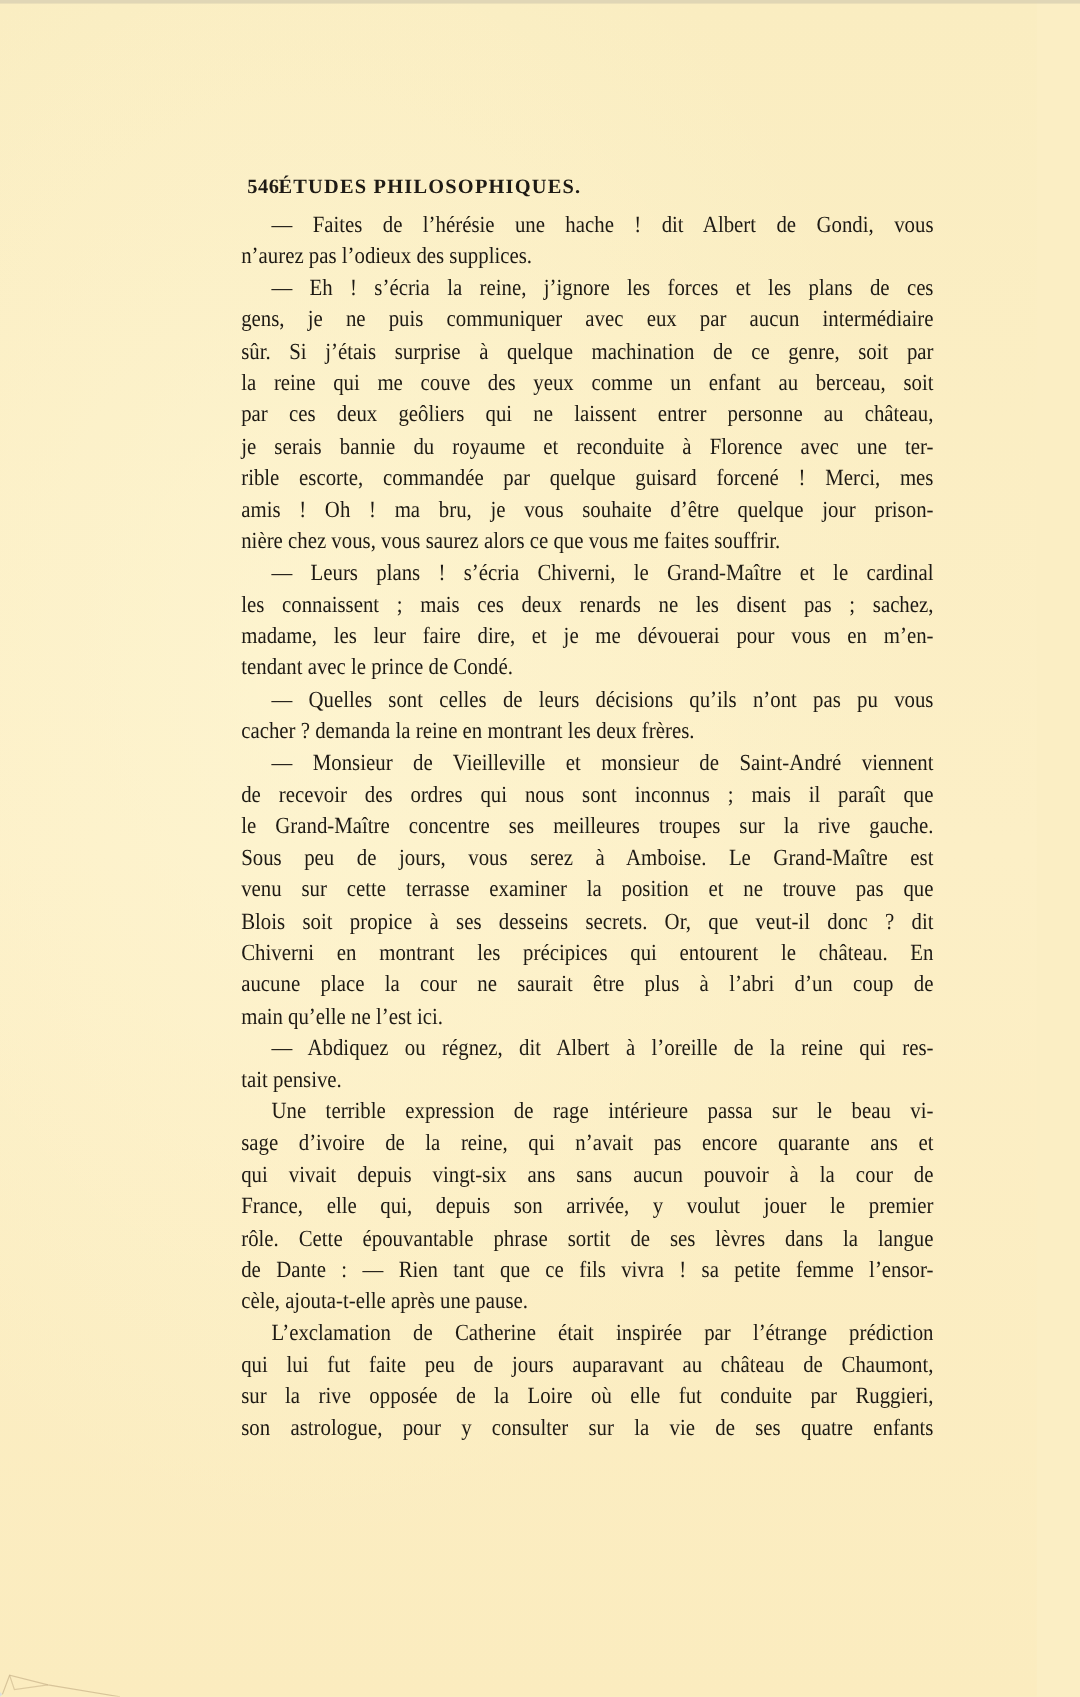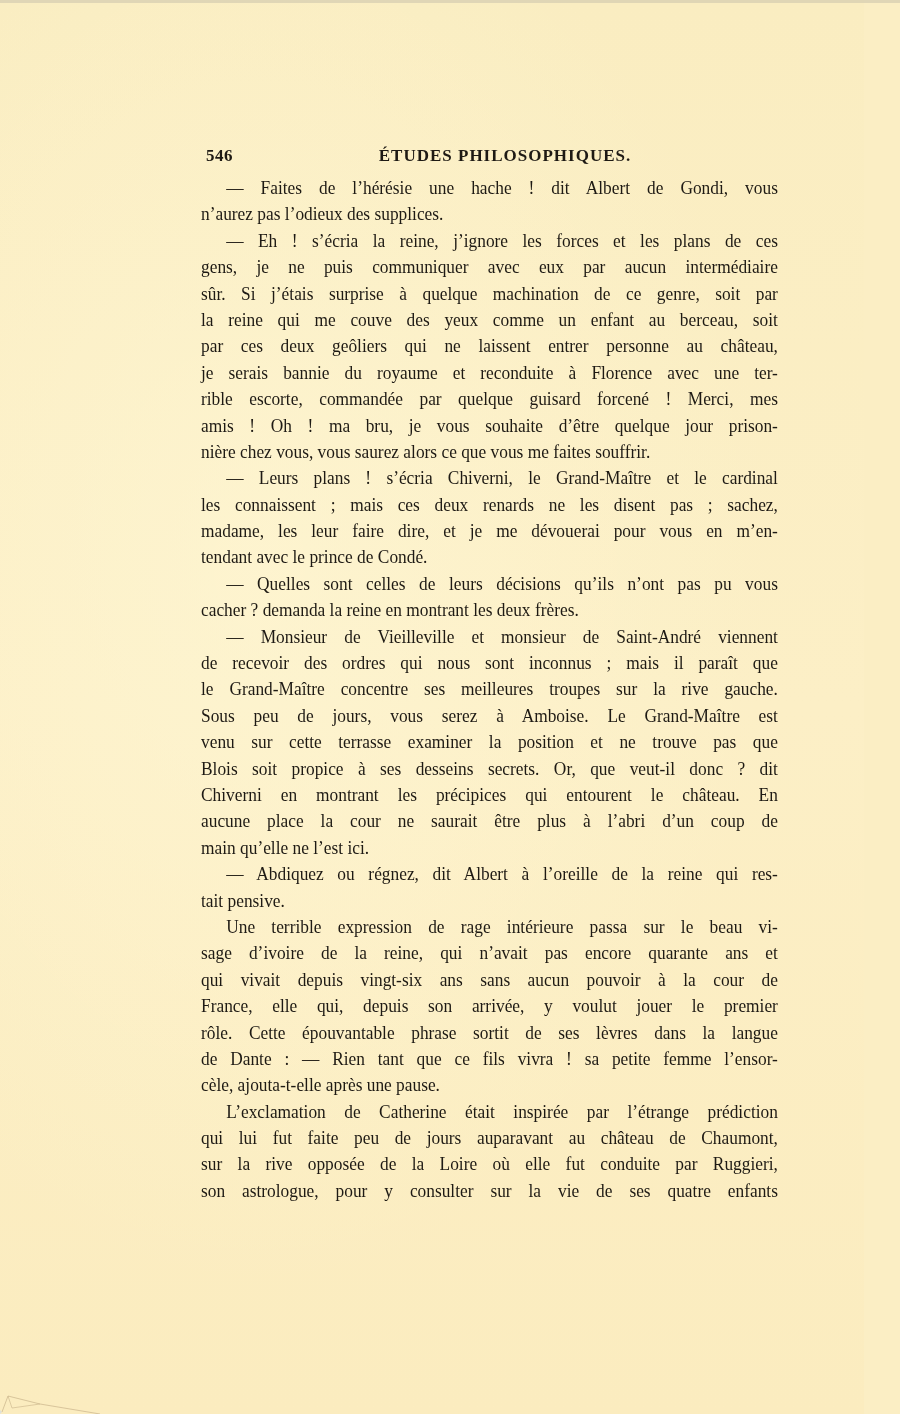--- a/index.html
+++ b/index.html
@@ -46,21 +46,21 @@
     }
     .folio {
       position: absolute;
       left: 0; top: 0;
       font-weight: bold;
       letter-spacing: 0.5px;
     }
     .head-title {
       position: absolute;
       left: 0; right: 0; top: 0;
-      text-align: center;
+      text-align: left;
       font-weight: bold;
       letter-spacing: 1px;
       padding-left: 26px;
     }
     .text-block {
       position: absolute;
       left: 201px;
       top: 175px;
       width: 577px;
       font-size: 19.3px;

